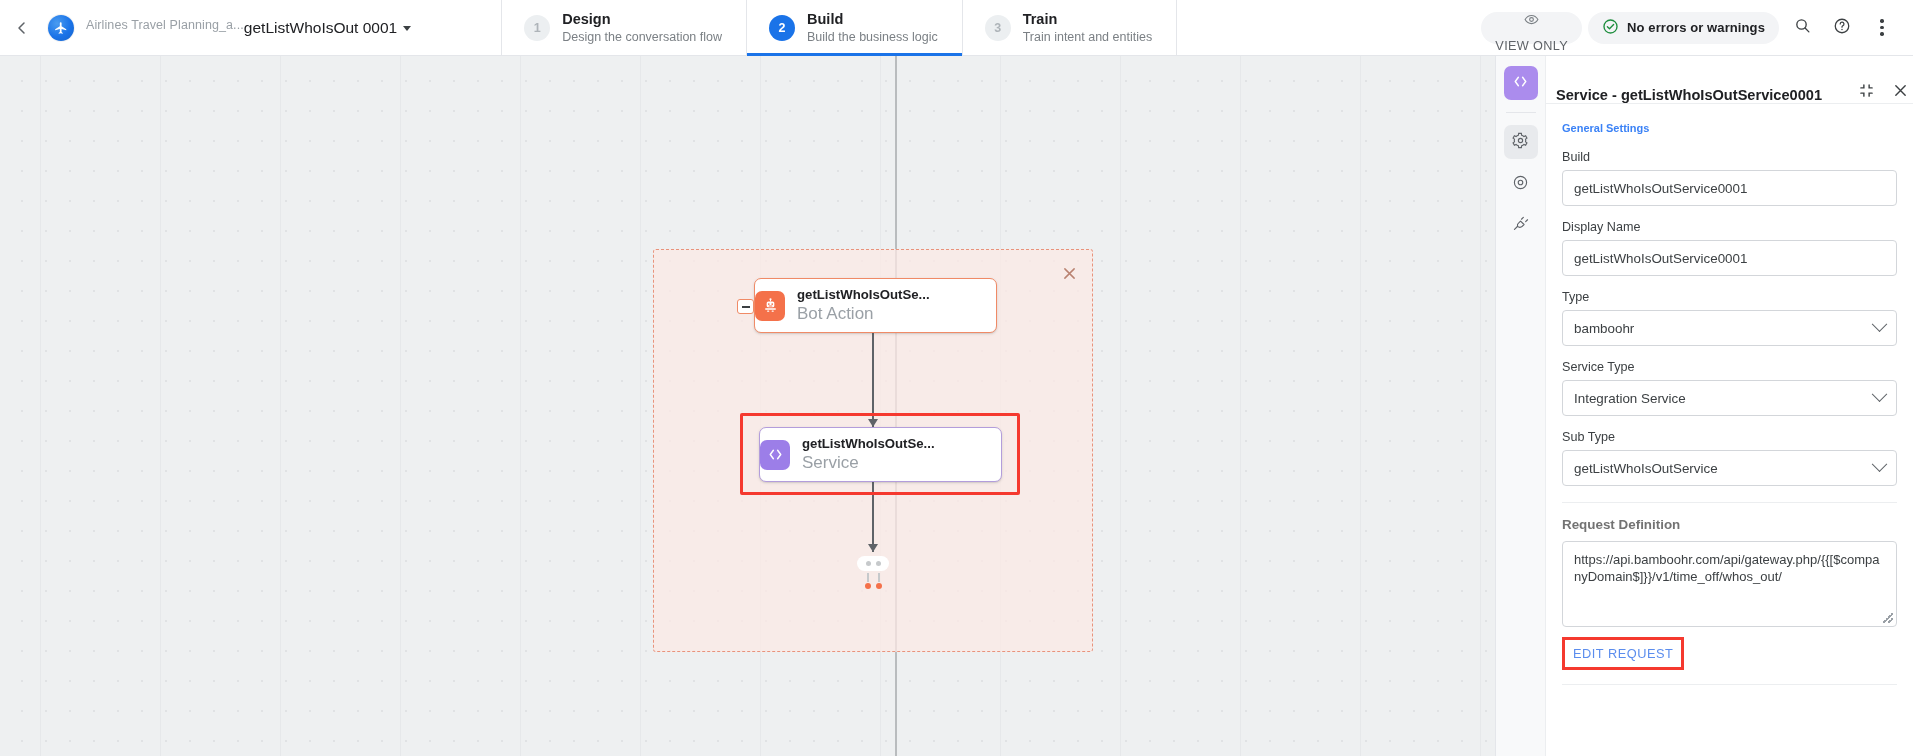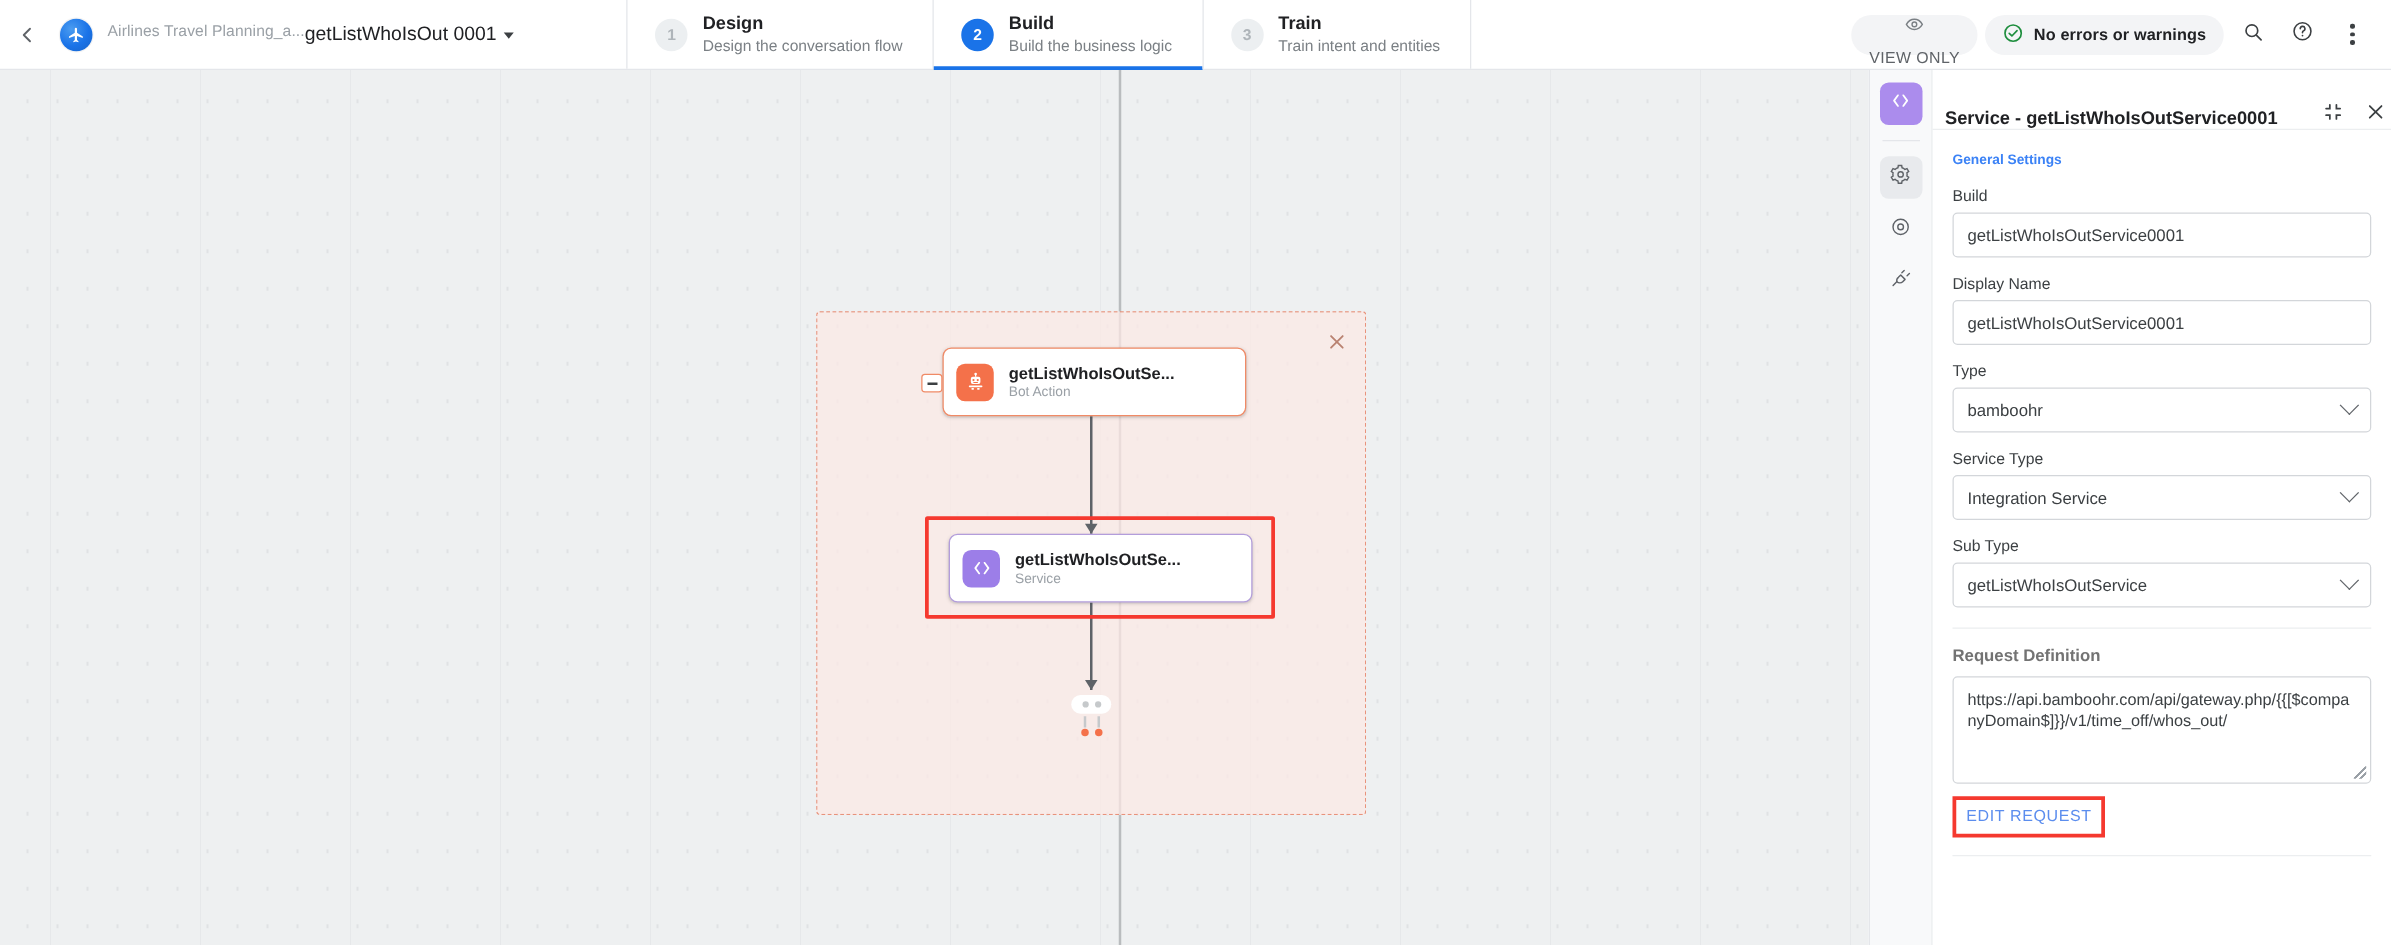--- a/index.html
+++ b/index.html
@@ -132,35 +132,35 @@
     display:flex; align-items:center; justify-content:center;
   }
 
   
   .node {
     position: absolute;
     width: 243px; height: 55px;
     background: #ffffff;
     border-radius: 7px;
     display: flex; align-items: center;
-    padding: 0 10px;
+    padding: 0 0;
     box-shadow: 0 1px 3px rgba(60,64,67,.14), 0 1px 1px rgba(60,64,67,.08);
   }
   .node-bot { left: 754px; top: 222px; border: 1.4px solid #f08a66; }
   .node-svc { left: 759px; top: 371px; border: 1.4px solid #b39ddb; }
   .node-ico {
     width: 30px; height: 30px; border-radius: 7px; flex: none;
     display: flex; align-items: center; justify-content: center;
     color: #fff; margin-right: 12px;
   }
   .node-ico.bot { background: #f4714a; }
   .node-ico.svc { background: #9c7ee8; }
   .node-txt { display: flex; flex-direction: column; line-height: 1.3; overflow:hidden; }
   .node-title { font-size: 13.2px; font-weight: bold; color: #202124; white-space: nowrap; }
-  .node-sub { font-size: 11px; color: #9aa0a6; }
+  .node-sub { font-size: 17px; color: #9aa0a6; }
 
   .node-handle {
     position: absolute; left: -18px; top: 20px;
     width: 17px; height: 15px; background: #fff;
     border: 1.4px solid #f08a66; border-radius: 3px;
     display:flex; align-items:center; justify-content:center;
   }
   .node-handle i { display:block; width:8px; height:2px; background:#3c4043; }
 
   

